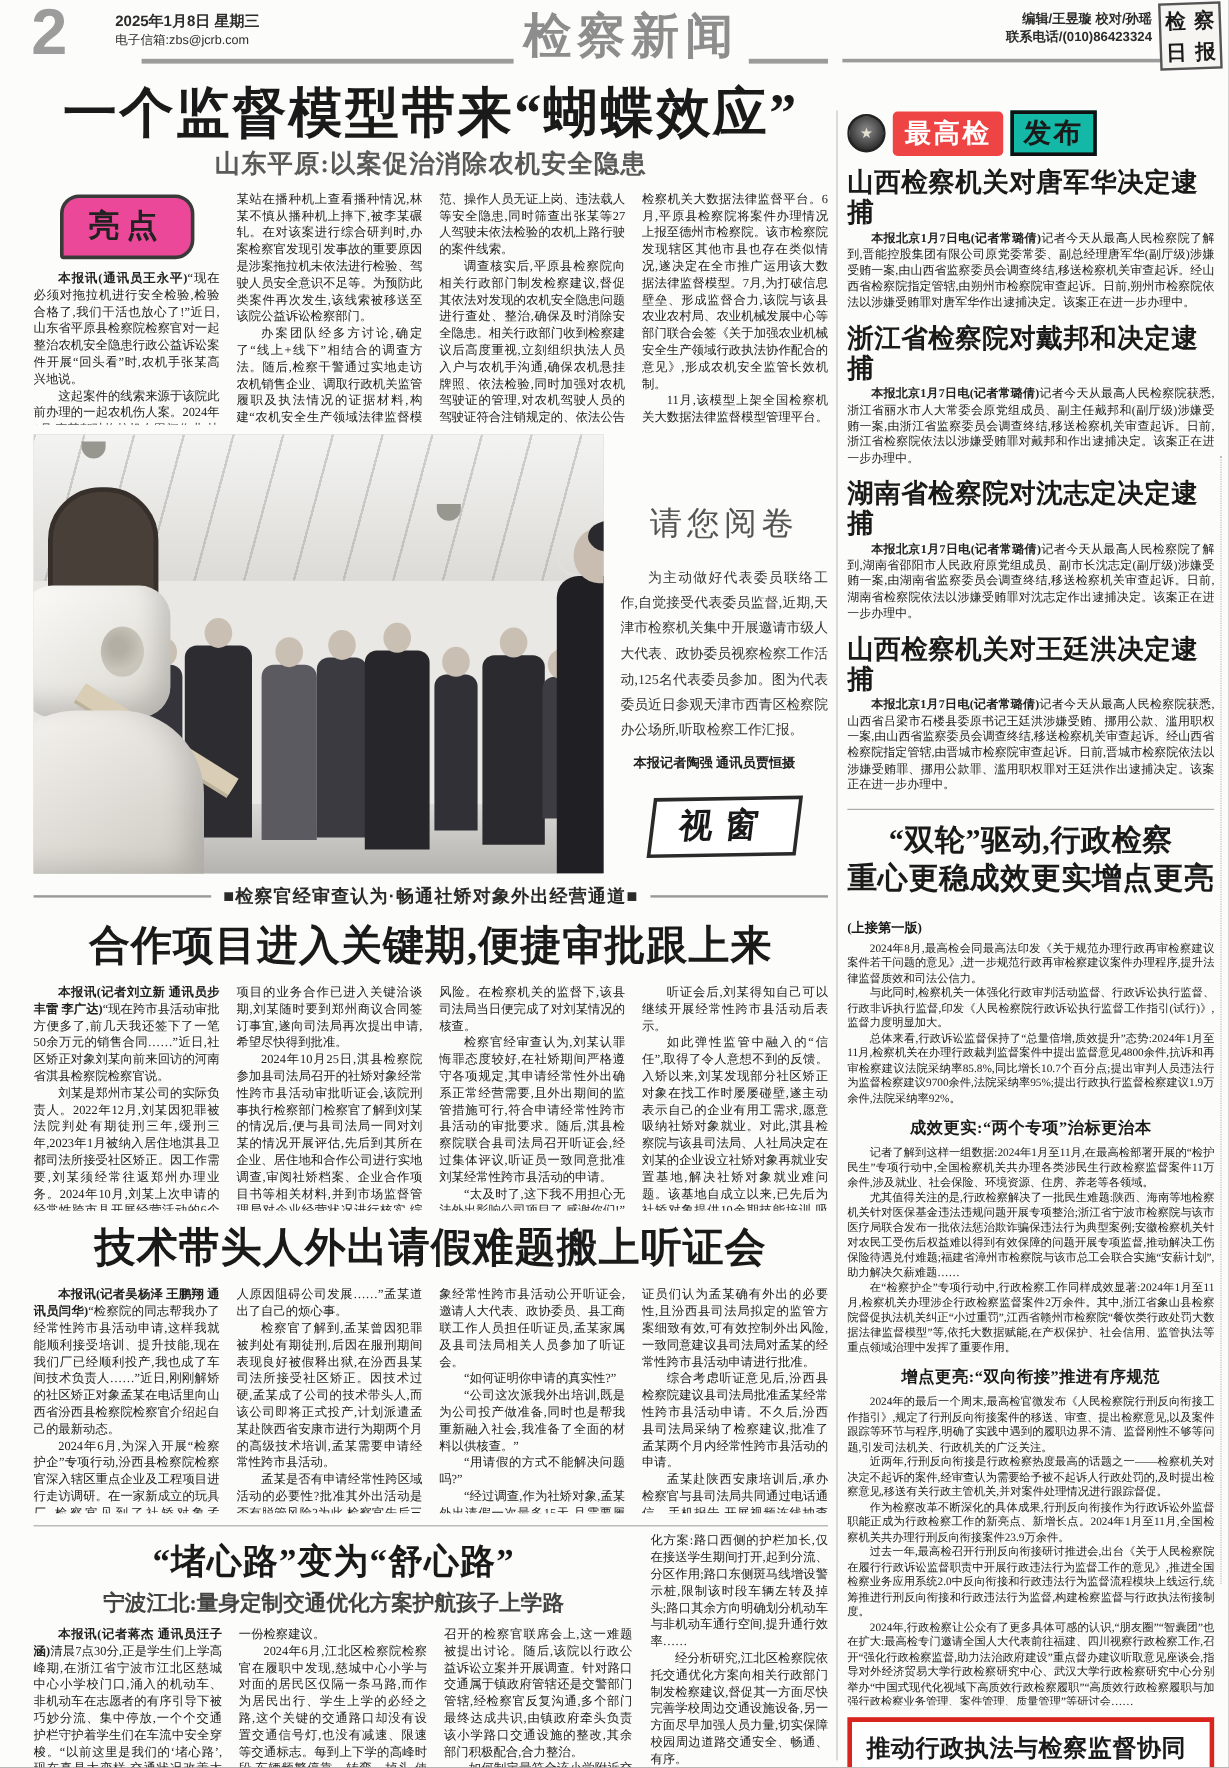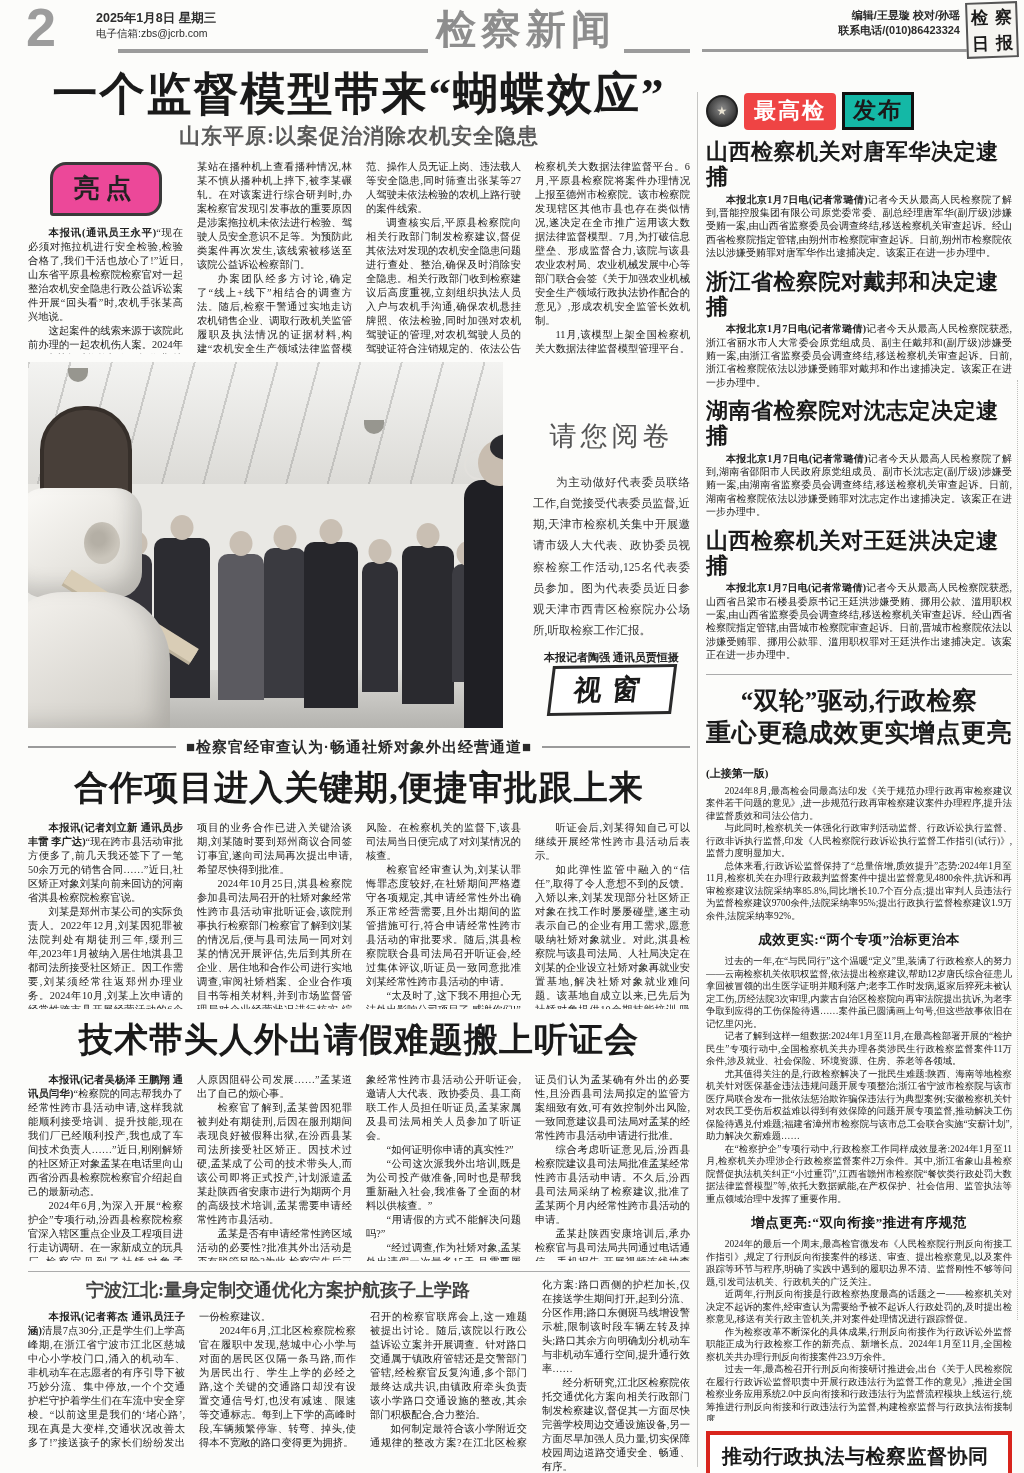--- a/index.html
+++ b/index.html
@@ -32,21 +32,21 @@
   .cols{display:flex;gap:14px;overflow:hidden;}
   .col{width:155px;flex:0 0 auto;overflow:hidden;}
   
   .lead-h1{margin:8px 0 2px;text-align:center;font-size:45px;font-weight:bold;letter-spacing:2px;line-height:1.1;}
   .lead-h2{margin:0 0 10px;text-align:center;font-size:21px;font-weight:bold;color:#5a5a5a;letter-spacing:1px;}
   .lead-cols{height:194px;}
   .badge-liang{width:106px;height:48px;line-height:48px;margin:2px auto 10px;text-align:center;
         border:3px solid #3a3a3a;border-radius:16px 16px 16px 3px;font-size:26px;font-weight:bold;
         letter-spacing:6px;background:#ec4899;}
   
-  .photo-row{display:flex;margin-top:8px;height:366px;gap:16px;}
+  .photo-row{display:flex;margin-top:8px;height:366px;}
   .photo{position:relative;width:475px;height:366px;background:#cfcecb;overflow:hidden;flex:0 0 auto;}
   .ph-ceiling{position:absolute;top:0;left:0;right:0;height:122px;
         background:repeating-linear-gradient(105deg,rgba(140,140,138,.35) 0 2px,rgba(0,0,0,0) 2px 40px),
         linear-gradient(#f3f3f1,#dcdbd7);}
   .ph-wall{position:absolute;top:122px;left:0;right:0;bottom:52px;background:#e9e8e4;}
   .ph-floor{position:absolute;left:0;right:0;bottom:0;height:58px;background:linear-gradient(#dad9d5,#b4b3af);}
   .ph-door{position:absolute;left:12px;top:44px;width:84px;height:268px;background:#483f39;
         border:4px solid #362f2a;border-radius:44px 44px 0 0;}
   .ph-cam{position:absolute;width:20px;height:14px;border-radius:0 0 10px 10px;background:#97968f;}
   .fig{position:absolute;border-radius:10px 10px 0 0;}
@@ -249,20 +249,21 @@
         <p class="p">综合考虑听证意见后,汾西县检察院建议县司法局批准孟某经常性跨市县活动申请。不久后,汾西县司法局采纳了检察建议,批准了孟某两个月内经常性跨市县活动的申请。</p>
         <p class="p">孟某赴陕西安康培训后,承办检察官与县司法局共同通过电话通信、手机报告,开展视频连线抽查等方式,对孟某在安康的社矫活动实现了信息化核查,确保对孟某外出活动的全过程动态监管和同步监督。</p>
 
       </div>
     </div>
 
     <div class="rule-h"></div>
 
     <div class="road-block">
       <div class="road-left">
+        <h2 class="road-h1">“堵心路”变为“舒心路”</h2>
         <div class="road-h2">宁波江北:量身定制交通优化方案护航孩子上学路</div>
         <div class="road-cols bodytext">
           <div class="col">
             <p class="p"><b class="byline">本报讯(记者蒋杰 通讯员汪子涵)</b><span>清晨7点30分,正是学生们上学高峰期,在浙江省宁波市江北区慈城中心小学校门口,涌入的机动车、非机动车在志愿者的有序引导下被巧妙分流、集中停放,一个个交通护栏守护着学生们在车流中安全穿梭。“以前这里是我们的‘堵心路’,现在真是大变样,交通状况改善太多了!”接送孩子的家长们纷纷发出感慨。</span></p>
 
           </div>
           <div class="col">
             <p class="pc">一份检察建议。</p>
             <p class="p">2024年6月,江北区检察院检察官在履职中发现,慈城中心小学与对面的居民区仅隔一条马路,而作为居民出行、学生上学的必经之路,这个关键的交通路口却没有设置交通信号灯,也没有减速、限速等交通标志。每到上下学的高峰时段,车辆频繁停靠、转弯、掉头,使得本不宽敞的路口变得更为拥挤。</p>
 
@@ -311,21 +312,20 @@
     <div class="feature">
       <div class="feat-h">
         <div>“双轮”驱动,行政检察</div>
         <div>重心更稳成效更实增点更亮</div>
       </div>
       <p class="jump">(上接第一版)</p>
       <p class="fp">2024年8月,最高检会同最高法印发《关于规范办理行政再审检察建议案件若干问题的意见》,进一步规范行政再审检察建议案件办理程序,提升法律监督质效和司法公信力。</p>
       <p class="fp">与此同时,检察机关一体强化行政审判活动监督、行政诉讼执行监督、行政非诉执行监督,印发《人民检察院行政诉讼执行监督工作指引(试行)》,监督力度明显加大。</p>
       <p class="fp">总体来看,行政诉讼监督保持了“总量倍增,质效提升”态势:2024年1月至11月,检察机关在办理行政裁判监督案件中提出监督意见4800余件,抗诉和再审检察建议法院采纳率85.8%,同比增长10.7个百分点;提出审判人员违法行为监督检察建议9700余件,法院采纳率95%;提出行政执行监督检察建议1.9万余件,法院采纳率92%。</p>
       <div class="feat-sub">成效更实:“两个专项”治标更治本</div>
-      <p class="fp">过去的一年,在“与民同行”这个温暖“定义”里,装满了行政检察人的努力——云南检察机关依职权监督,依法提出检察建议,帮助12岁唐氏综合征患儿拿回被冒领的出生医学证明并顺利落户;老李工作时发病,返家后猝死未被认定工伤,历经法院3次审理,内蒙古自治区检察院向再审法院提出抗诉,为老李争取到应得的工伤保险待遇……案件虽已圆满画上句号,但这些故事依旧在记忆里闪光。</p>
       <p class="fp">记者了解到这样一组数据:2024年1月至11月,在最高检部署开展的“检护民生”专项行动中,全国检察机关共办理各类涉民生行政检察监督案件11万余件,涉及就业、社会保险、环境资源、住房、养老等各领域。</p>
       <p class="fp">尤其值得关注的是,行政检察解决了一批民生难题:陕西、海南等地检察机关针对医保基金违法违规问题开展专项整治;浙江省宁波市检察院与该市医疗局联合发布一批依法惩治欺诈骗保违法行为典型案例;安徽检察机关针对农民工受伤后权益难以得到有效保障的问题开展专项监督,推动解决工伤保险待遇兑付难题;福建省漳州市检察院与该市总工会联合实施“安薪计划”,助力解决欠薪难题……</p>
       <p class="fp">在“检察护企”专项行动中,行政检察工作同样成效显著:2024年1月至11月,检察机关办理涉企行政检察监督案件2万余件。其中,浙江省象山县检察院督促执法机关纠正“小过重罚”,江西省赣州市检察院“餐饮类行政处罚大数据法律监督模型”等,依托大数据赋能,在产权保护、社会信用、监管执法等重点领域治理中发挥了重要作用。</p>
       <div class="feat-sub">增点更亮:“双向衔接”推进有序规范</div>
       <p class="fp">2024年的最后一个周末,最高检官微发布《人民检察院行刑反向衔接工作指引》,规定了行刑反向衔接案件的移送、审查、提出检察意见,以及案件跟踪等环节与程序,明确了实践中遇到的履职边界不清、监督刚性不够等问题,引发司法机关、行政机关的广泛关注。</p>
       <p class="fp">近两年,行刑反向衔接是行政检察热度最高的话题之一——检察机关对决定不起诉的案件,经审查认为需要给予被不起诉人行政处罚的,及时提出检察意见,移送有关行政主管机关,并对案件处理情况进行跟踪督促。</p>
       <p class="fp">作为检察改革不断深化的具体成果,行刑反向衔接作为行政诉讼外监督职能正成为行政检察工作的新亮点、新增长点。2024年1月至11月,全国检察机关共办理行刑反向衔接案件23.9万余件。</p>
       <p class="fp">过去一年,最高检召开行刑反向衔接研讨推进会,出台《关于人民检察院在履行行政诉讼监督职责中开展行政违法行为监督工作的意见》,推进全国检察业务应用系统2.0中反向衔接和行政违法行为监督流程模块上线运行,统筹推进行刑反向衔接和行政违法行为监督,构建检察监督与行政执法衔接制度。</p>
       <p class="fp">2024年,行政检察让公众有了更多具体可感的认识,“朋友圈”“智囊团”也在扩大:最高检专门邀请全国人大代表前往福建、四川视察行政检察工作,召开“强化行政检察监督,助力法治政府建设”重点督办建议听取意见座谈会,指导对外经济贸易大学行政检察研究中心、武汉大学行政检察研究中心分别举办“中国式现代化视域下高质效行政检察履职”“高质效行政检察履职与加强行政检察业务管理、案件管理、质量管理”等研讨会……</p>
 

